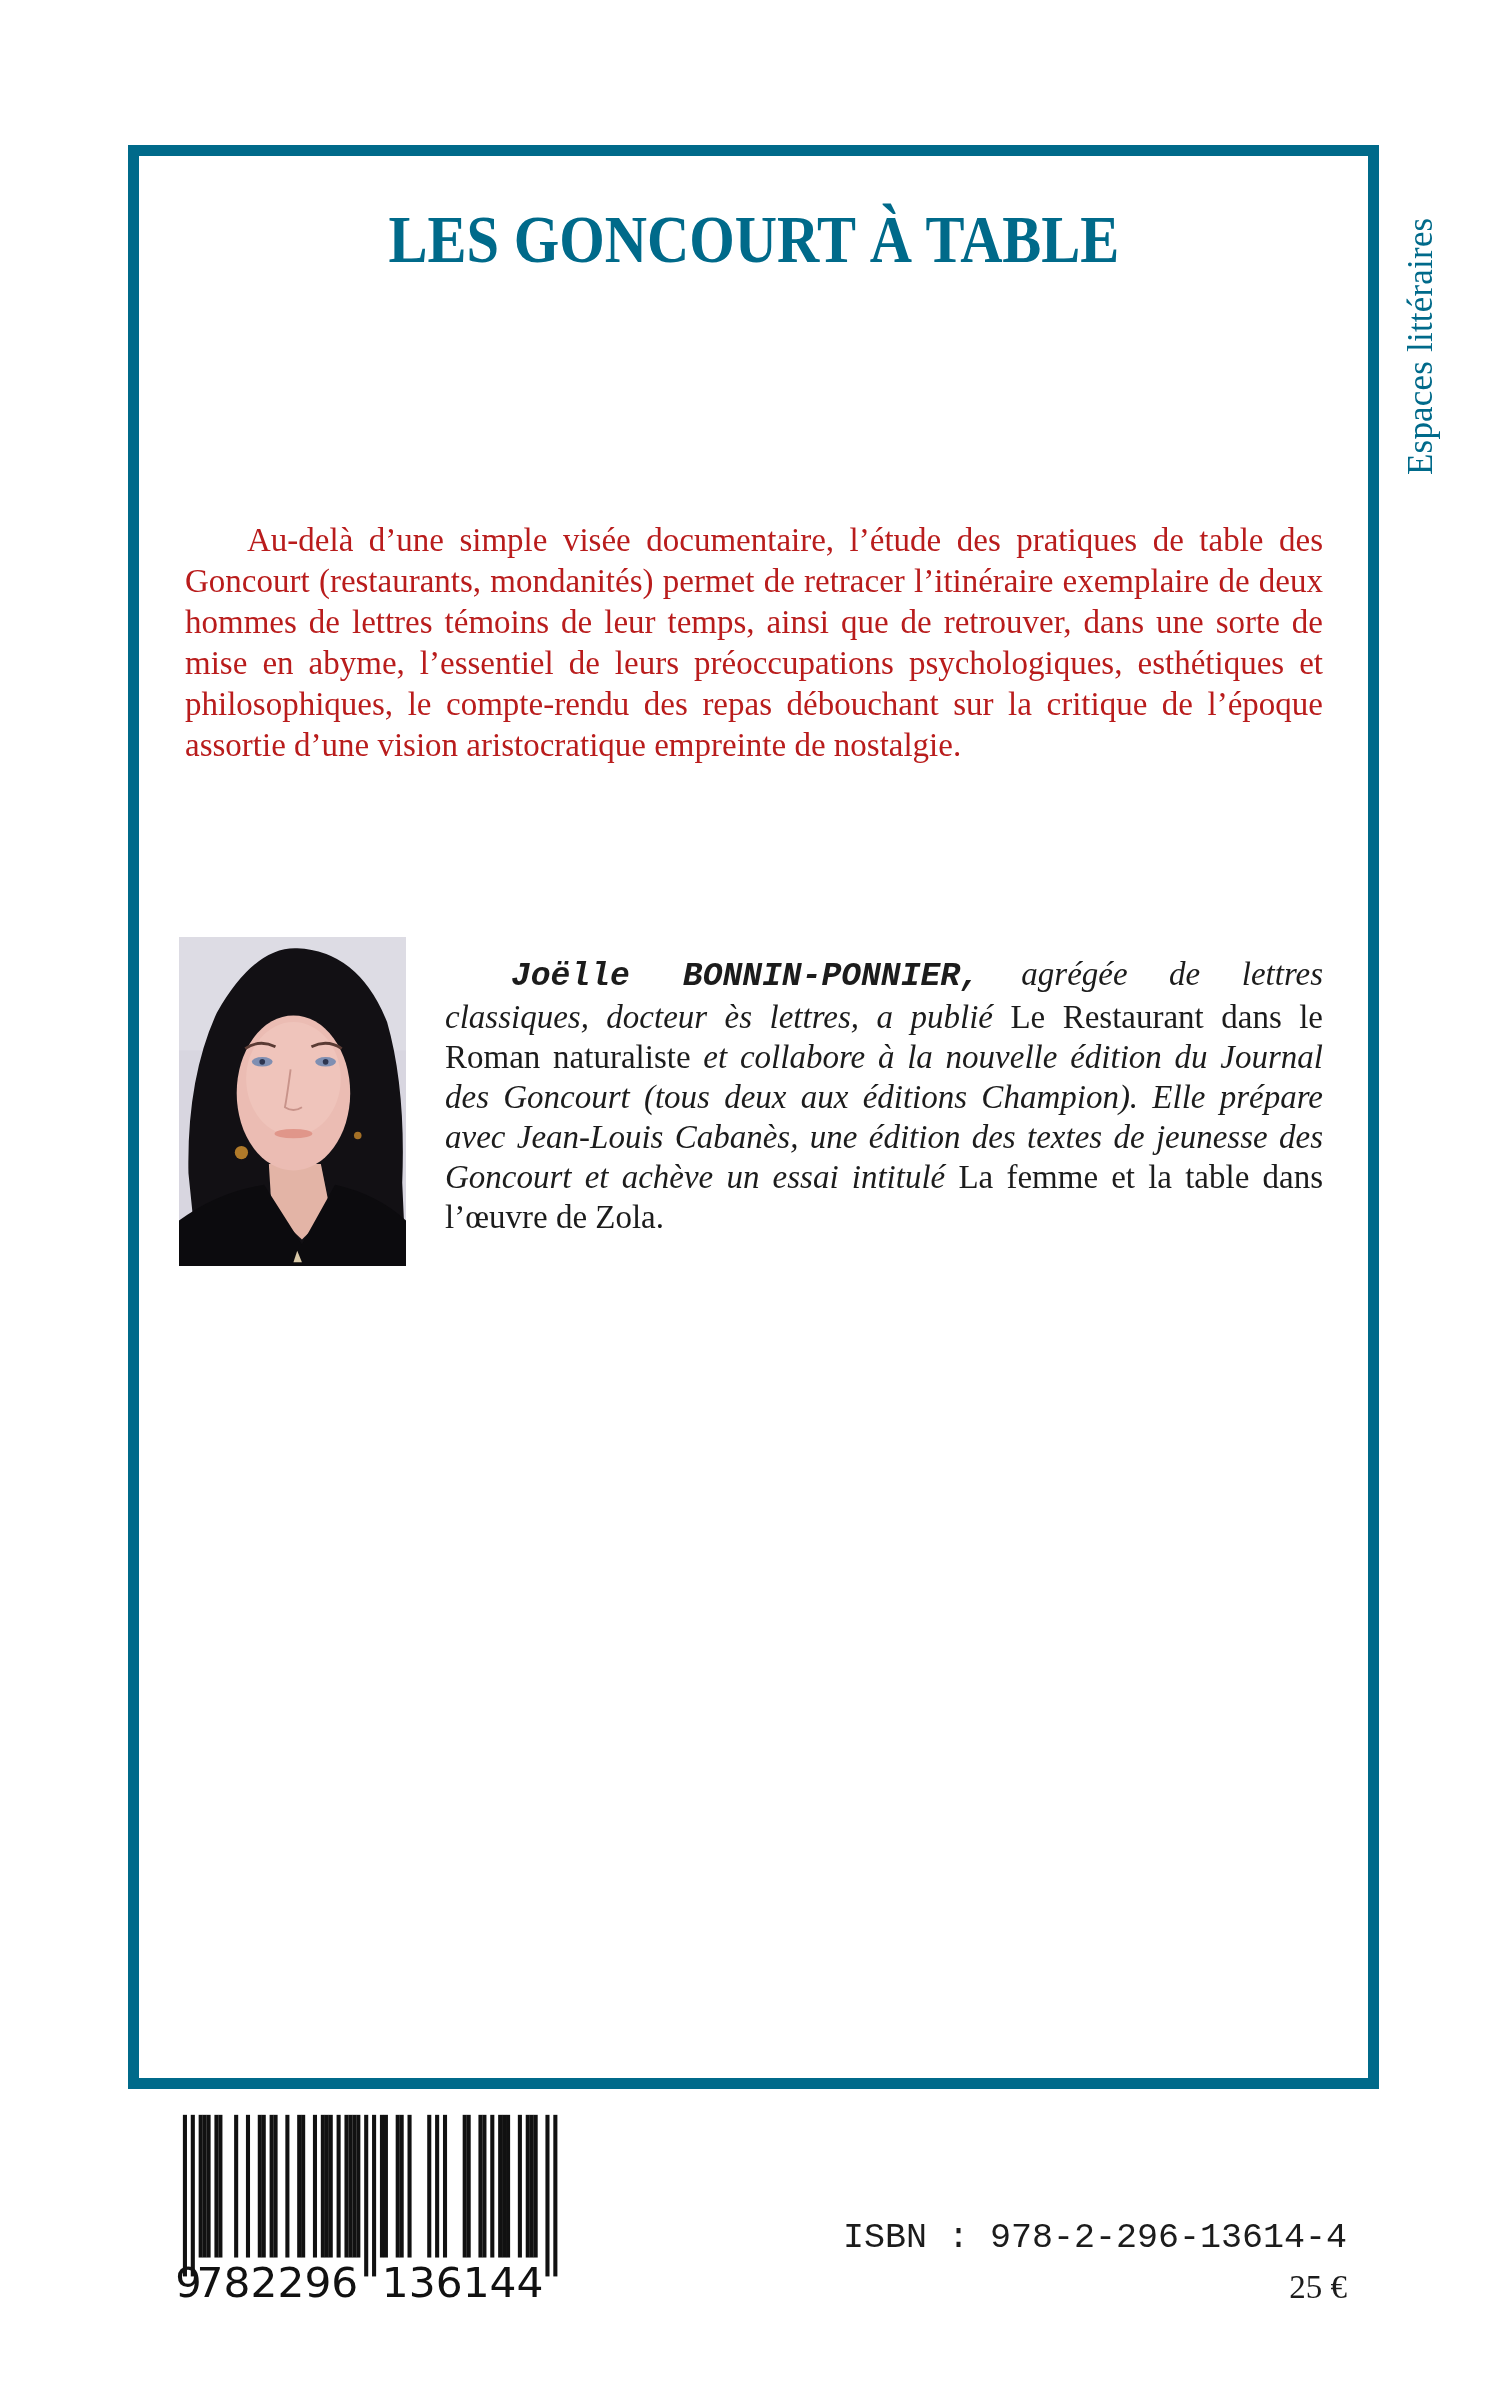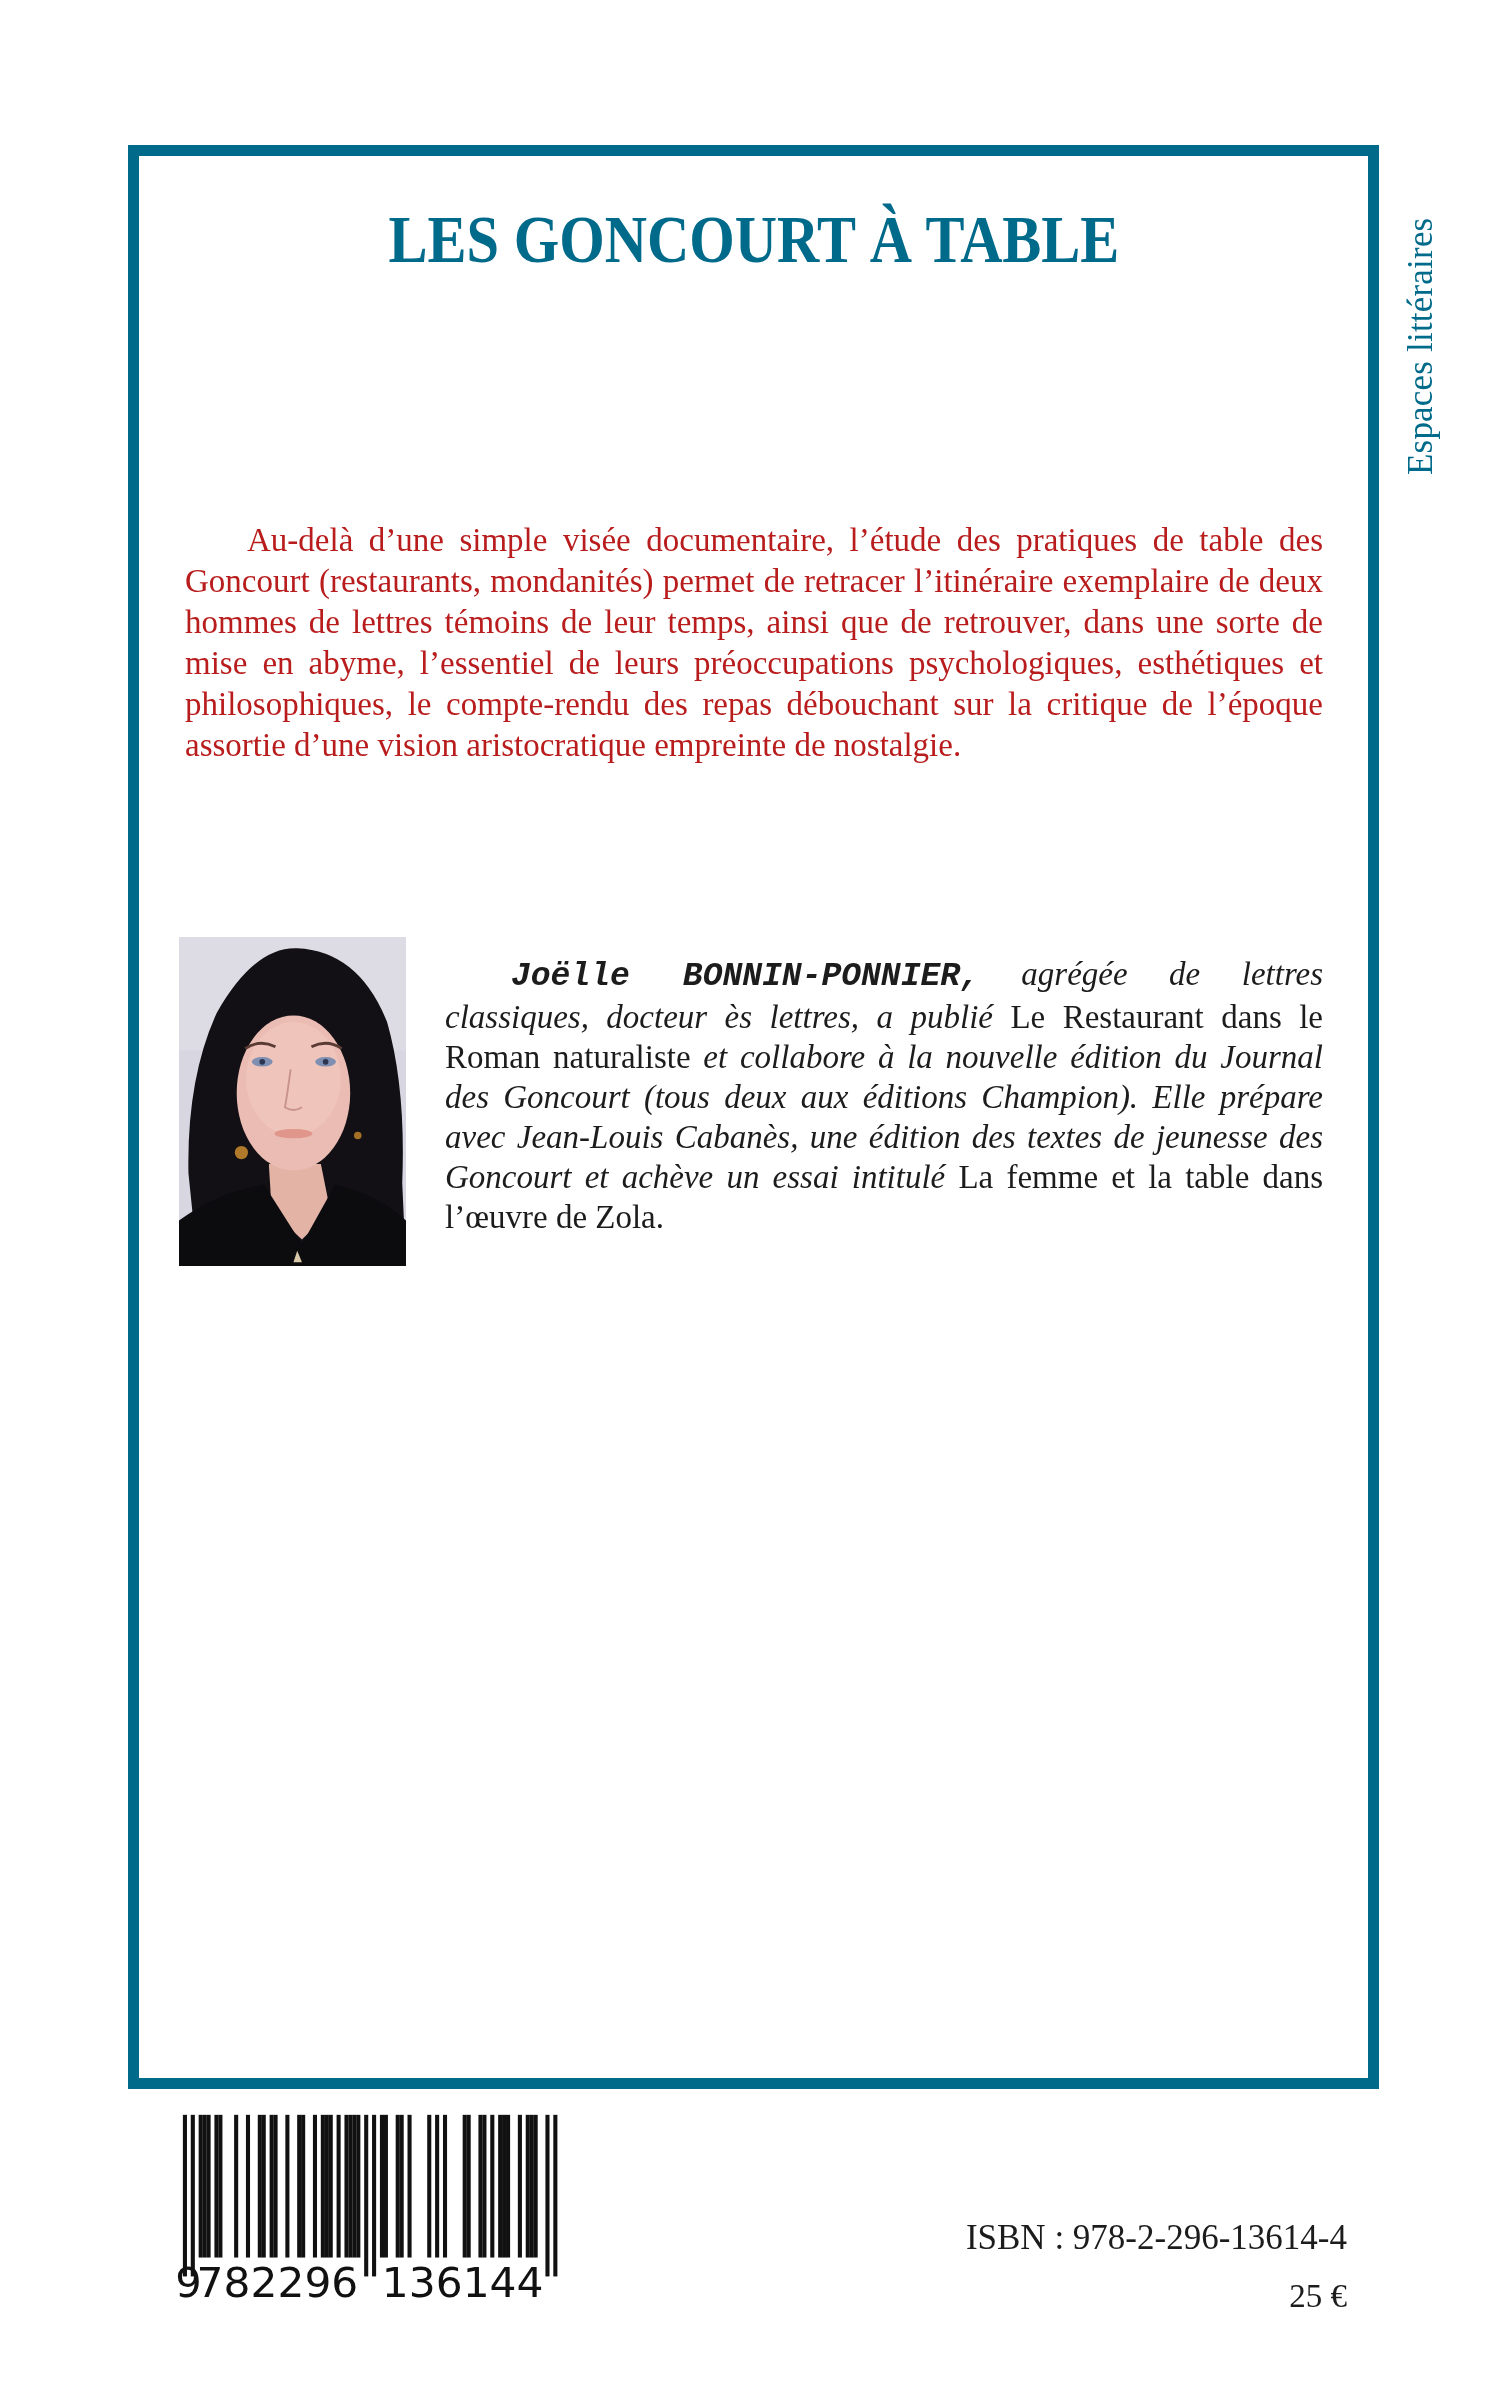--- a/index.html
+++ b/index.html
@@ -17,22 +17,22 @@
     .photo { position: absolute; left: 179px; top: 937px; width: 227px; height: 329px; overflow: hidden; background: #d9d7e1; }
     .photo svg { display: block; width: 100%; height: 100%; }
 
     .bio { position: absolute; left: 445px; top: 954px; width: 878px; font-size: 33px; line-height: 40px; text-align: justify; text-indent: 66px; margin: 0; color: #1c1c1c; }
     .bio .name { font-weight: bold; font-style: italic; font-family: Liberation Mono, monospace; }
     .bio .it { font-style: italic; }
 
     .barcode { position: absolute; left: 175px; top: 2112px; width: 390px; height: 189px; }
     .barcode svg { display: block; }
 
-    .isbn { position: absolute; right: 161px; top: 2218px; font-size: 35px; line-height: 40px; color: #1c1c1c; white-space: nowrap; }
-    .price { position: absolute; right: 161px; top: 2268px; font-size: 33px; line-height: 38px; color: #1c1c1c; white-space: nowrap; margin-top: 9px; }
+    .isbn { position: absolute; right: 161px; top: 2218px; font-size: 35px; line-height: 40px; color: #1c1c1c; white-space: nowrap; font-family: Liberation Mono, monospace; }
+    .price { position: absolute; right: 161px; top: 2268px; font-size: 33px; line-height: 38px; color: #1c1c1c; white-space: nowrap; }
   </style>
 </head>
 <body>
 
 <div class="frame"></div>
 
 <div class="title">LES GONCOURT À TABLE</div>
 
 <div class="series">
   <span>Espaces littéraires</span>

